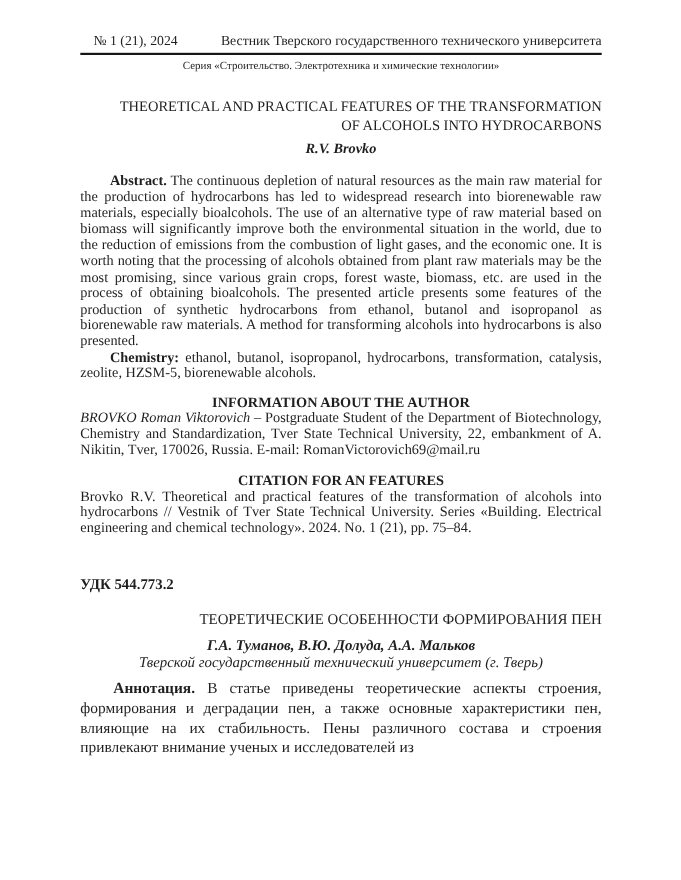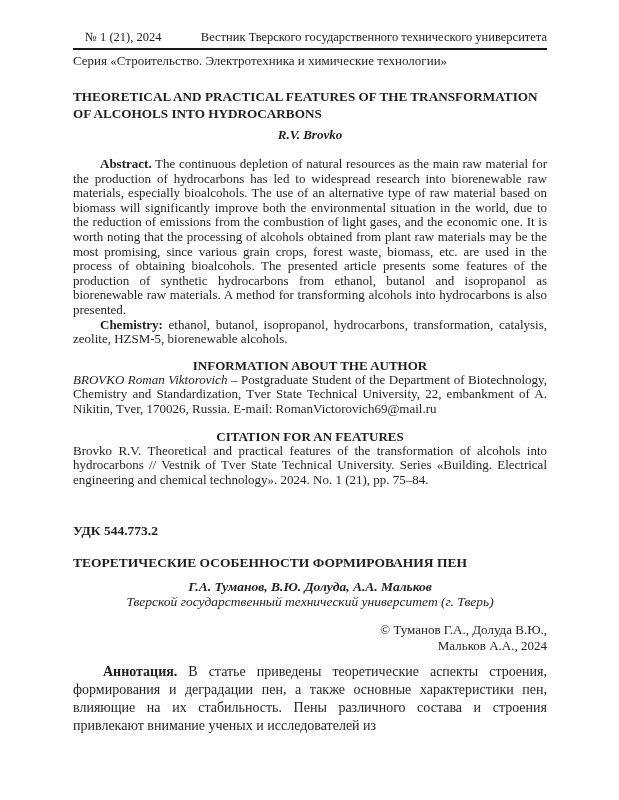--- a/index.html
+++ b/index.html
@@ -17,27 +17,27 @@
   
   .hdr-row1 {
     display: flex;
     justify-content: space-between;
     align-items: baseline;
     font-size: 12.5px;
     line-height: 15px;
     padding-left: 12px;
   }
   .hdr-rule { height: 2px; background: #161616; margin-top: 3px; }
-  .hdr-row2 { text-align: left; font-size: 13px; line-height: 15px; margin-top: 3px; }
+  .hdr-row2 { text-align: center; font-size: 10px; line-height: 15px; margin-top: 3px; }
 
   
   .title {
     font-size: 13.2px;
-    font-weight: bold;
-    text-align: left;
+    font-weight: normal;
+    text-align: right;
     line-height: 17px;
     margin: 20px 0 0 0;
   }
   .tl { display: block; }
   .author {
     text-align: center;
     font-weight: bold;
     font-style: italic;
     font-size: 13px;
     line-height: 15px;
@@ -116,22 +116,18 @@
     <h2 class="sec cite">CITATION FOR AN FEATURES</h2>
     <p class="body just">Brovko R.V. Theoretical and practical features of the transformation of alcohols into hydrocarbons // Vestnik of Tver State Technical University. Series «Building. Electrical engineering and chemical technology». 2024. No. 1 (21), pp. 75–84.</p>
   </section>
 
   <section>
     <p class="udc">УДК 544.773.2</p>
     <h1 class="title ru-title">ТЕОРЕТИЧЕСКИЕ ОСОБЕННОСТИ ФОРМИРОВАНИЯ ПЕН</h1>
     <p class="author ru-author">Г.А. Туманов, В.Ю. Долуда, А.А. Мальков</p>
     <p class="affil ru-affil">Тверской государственный технический университет (г. Тверь)</p>
 
-    <p class="copyright">
-      <span class="cl">© Туманов Г.А., Долуда В.Ю.,</span>
-      <span class="cl">Мальков А.А., 2024</span>
-    </p>
 
     <p class="body just ru-body"><b>Аннотация.</b> <span>В статье приведены теоретические аспекты строения, формирования и деградации пен, а также основные характеристики пен, влияющие на их стабильность. Пены различного состава и строения привлекают внимание ученых и исследователей из</span></p>
   </section>
 
 
 </div>
 
 </body></html>

